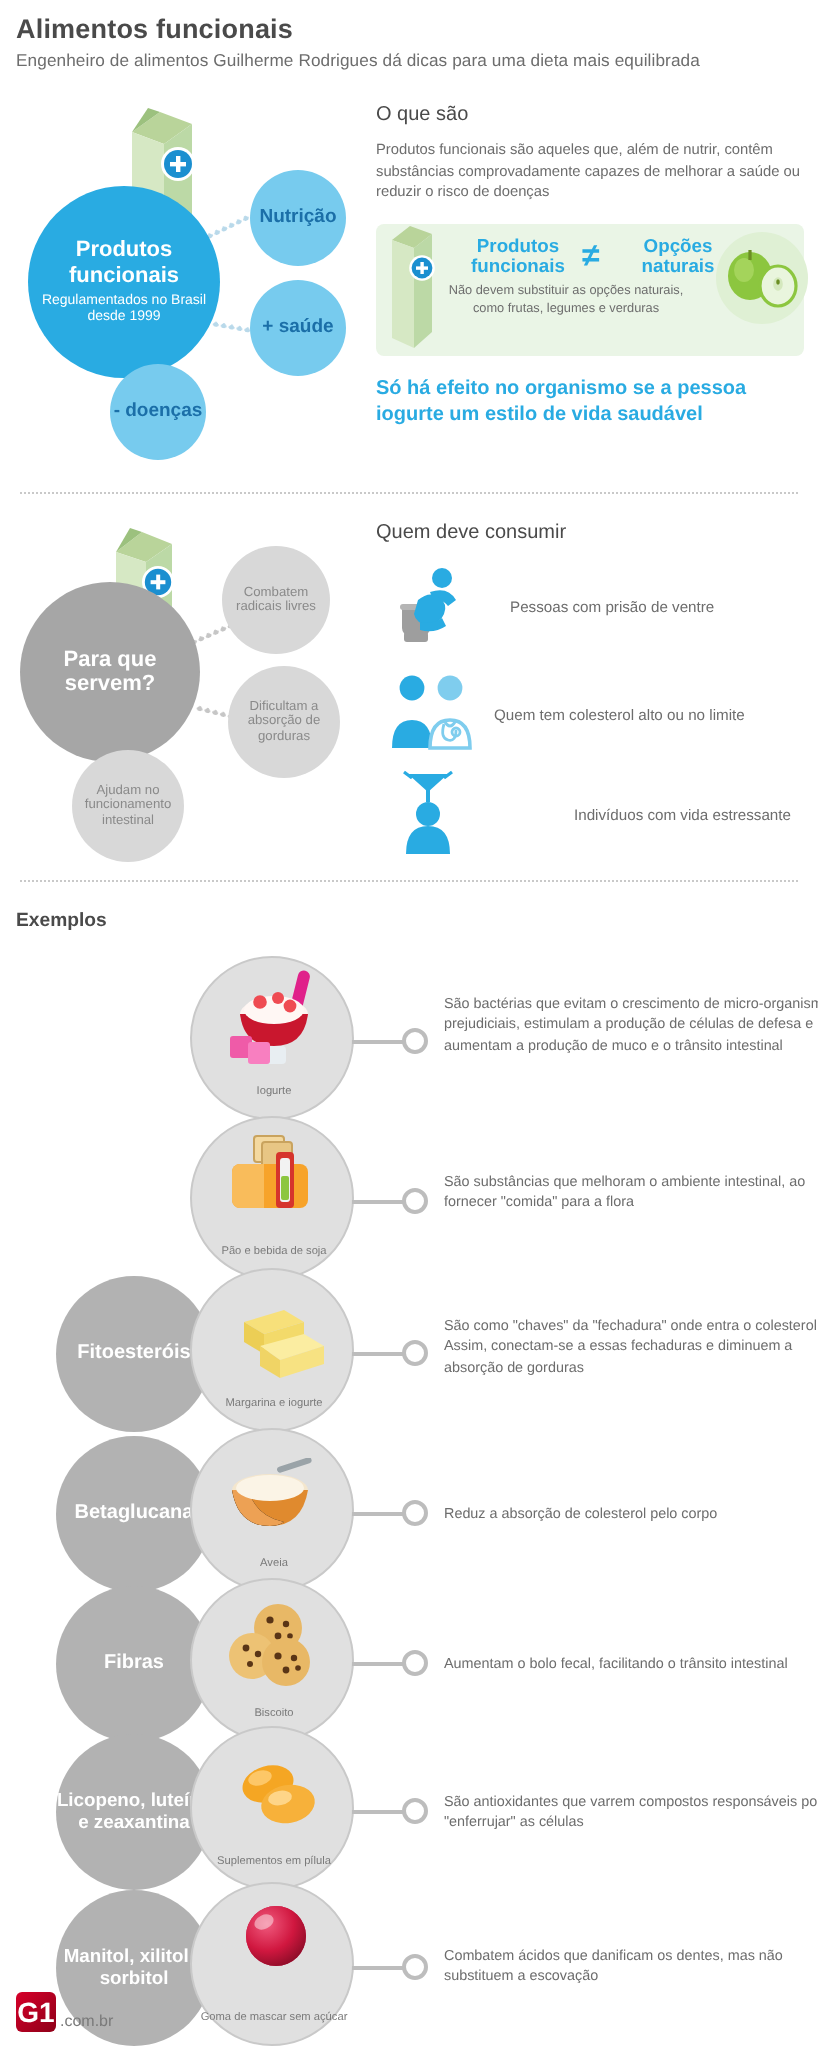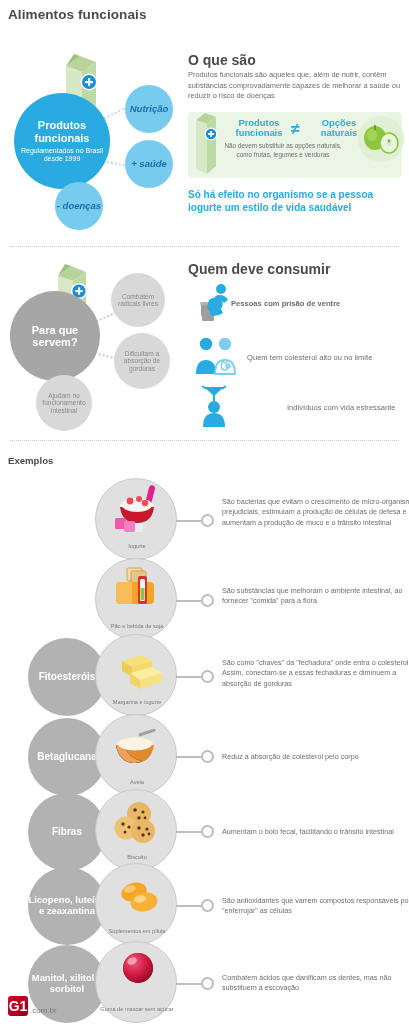--- a/index.html
+++ b/index.html
@@ -28,21 +28,21 @@
     border-top:1px dotted #c9c9c9;
   }
 
   
   .circ {
     position:absolute; border-radius:50%;
     display:flex; align-items:center; justify-content:center;
     text-align:center; line-height:1.12;
   }
   .blue-main { background:#29abe2; color:#fff; }
-  .blue-sub  { background:#77cbee; color:#1b6fa8;font-style:italic; }
+  .blue-sub  { background:#77cbee; color:#1b6fa8; }
   .gray-main { background:#a6a6a6; color:#fff; }
   .gray-sub  { background:#d8d8d8; color:#8a8a8a; }
 
   .c-title { font-weight:700; display:block; }
   .c-sub   { font-weight:400; display:block; }
 
   
   .dots {
     position:absolute; height:3px;
     background-image: radial-gradient(#b9d9ea 45%, transparent 46%);
@@ -50,21 +50,21 @@
   }
   .dots.gray {
     background-image: radial-gradient(#c6c6c6 45%, transparent 46%);
   }
 
   
   .carton { position:absolute; }
 
   
   .col-head {
-    position:absolute; font-size:14px; font-weight:700; color:#4a4a4a;
+    position:absolute; font-size:10px; font-weight:400; color:#4a4a4a;
   }
   .col-body {
     position:absolute; font-size:7.4px; color:#6d6d6d; line-height:1.42;
   }
 
   
   .cmp-box {
     position:absolute; left:188px; top:112px; width:214px; height:66px;
     background:#eaf5e6; border-radius:4px;
   }
@@ -135,20 +135,21 @@
     font-family:"Liberation Sans", sans-serif;
   }
   .g1-txt { font-size:8px; color:#7a7a7a; margin-left:2px; margin-bottom:1px; }
 </style>
 </head>
 <body>
 
 <div class="page">
 
   <div class="hdr-title">Alimentos funcionais</div>
+  <div class="hdr-sub">Engenheiro de alimentos Guilherme Rodrigues dá dicas para uma dieta mais equilibrada</div>
 
   <div>
 
     <div class="dots" style="left:103px; top:117px; width:26px; transform:rotate(-26deg); transform-origin:left center;"></div>
     <div class="dots" style="left:106px; top:160px; width:28px; transform:rotate(10deg); transform-origin:left center;"></div>
     <div class="dots" style="left:74px; top:172px; width:26px; transform:rotate(76deg); transform-origin:left center;"></div>
 
     <svg class="carton" style="left:58px; top:52px;" width="46" height="78" viewBox="0 0 46 78">
       <polygon points="8,14 22,4 38,10 24,20" fill="#b9d49a"></polygon>
       <polygon points="8,14 24,20 24,74 8,68" fill="#d6e8c4"></polygon>
@@ -243,21 +244,21 @@
 
   <svg class="person" style="left:195px; top:282px;" width="42" height="42" viewBox="0 0 42 42">
     <path d="M6 22 h14 v10 a4 4 0 0 1 -4 4 h-6 a4 4 0 0 1 -4 -4 z" fill="#9e9e9e"></path>
     <rect x="7" y="34" width="12" height="5" rx="1.5" fill="#9e9e9e"></rect>
     <rect x="5" y="20" width="16" height="3" rx="1.5" fill="#b5b5b5"></rect>
     <circle cx="26" cy="7" r="5" fill="#29abe2"></circle>
     <path d="M20 14 q9 -3 13 4 l-4 3 q-3 -4 -7 -2 z" fill="#29abe2"></path>
     <path d="M14 18 q6 -5 11 -1 q4 3 2 8 q-2 5 -8 5 q-6 0 -7 -5 z" fill="#29abe2"></path>
     <path d="M15 29 q7 1 11 -2 l2 4 q-6 4 -13 2 z" fill="#29abe2"></path>
   </svg>
-  <div class="bullet-txt" style="left:231px; top:299px;font-weight:bold;">Pessoas com prisão de ventre</div>
+  <div class="bullet-txt" style="left:255px; top:299px;">Pessoas com prisão de ventre</div>
 
   <svg class="person" style="left:193px; top:336px;" width="48" height="42" viewBox="0 0 48 42">
     <circle cx="13" cy="8" r="6.2" fill="#29abe2"></circle>
     <path d="M3 38 q0 -14 10 -14 q10 0 10 14 z" fill="#29abe2"></path>
     <circle cx="32" cy="8" r="6.2" fill="#7fcdee"></circle>
     <path d="M22 38 q0 -14 10 -14 q10 0 10 14 z" fill="#fff" stroke="#7fcdee" stroke-width="1.8"></path>
     <path d="M29 24 q3 6 6 0" fill="none" stroke="#7fcdee" stroke-width="1.5"></path>
     <path d="M29 26 q-2 7 2 8 q4 1 4 -5" fill="none" stroke="#7fcdee" stroke-width="1.4"></path>
     <circle cx="35" cy="30" r="2" fill="none" stroke="#7fcdee" stroke-width="1.4"></circle>
   </svg>

